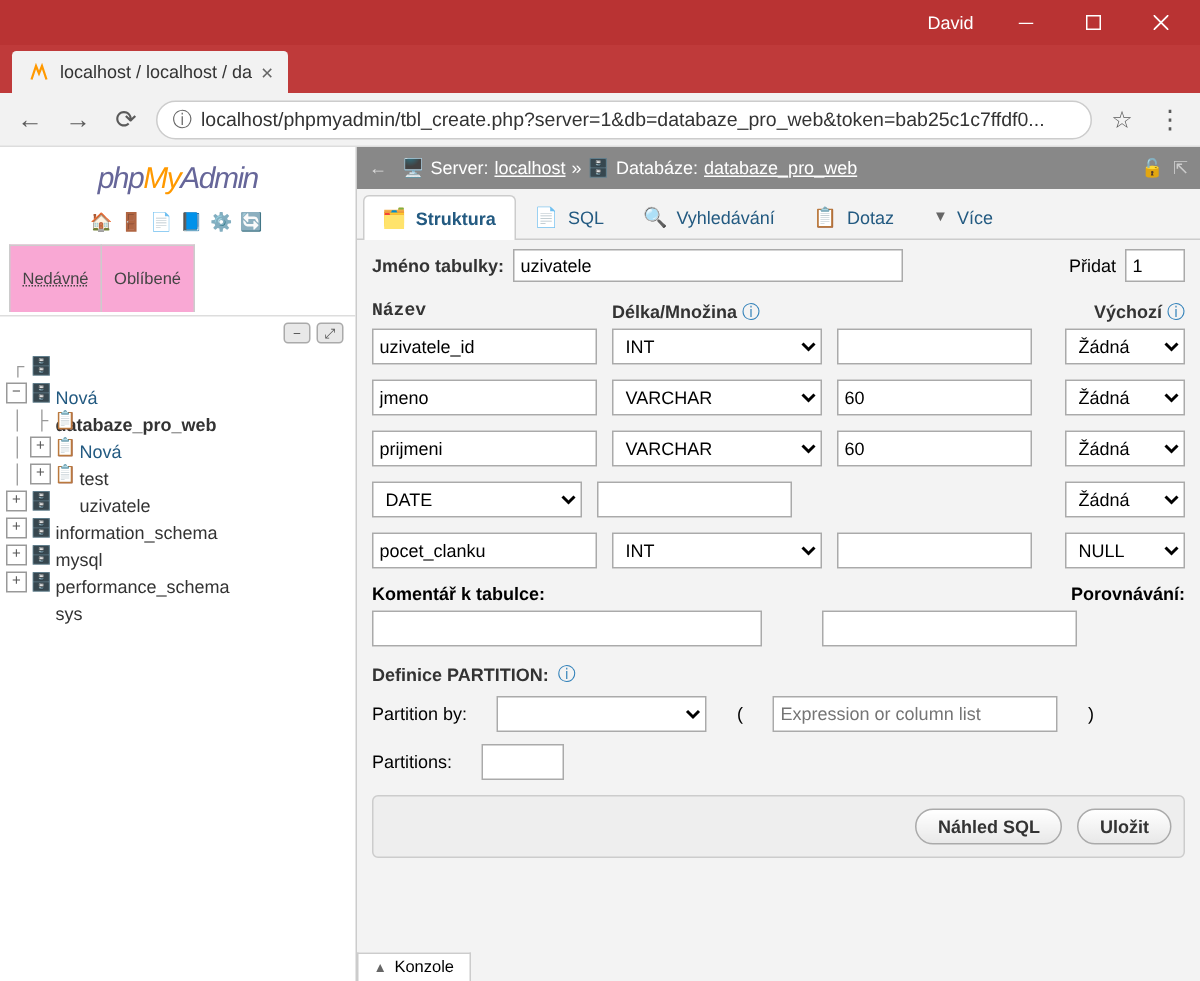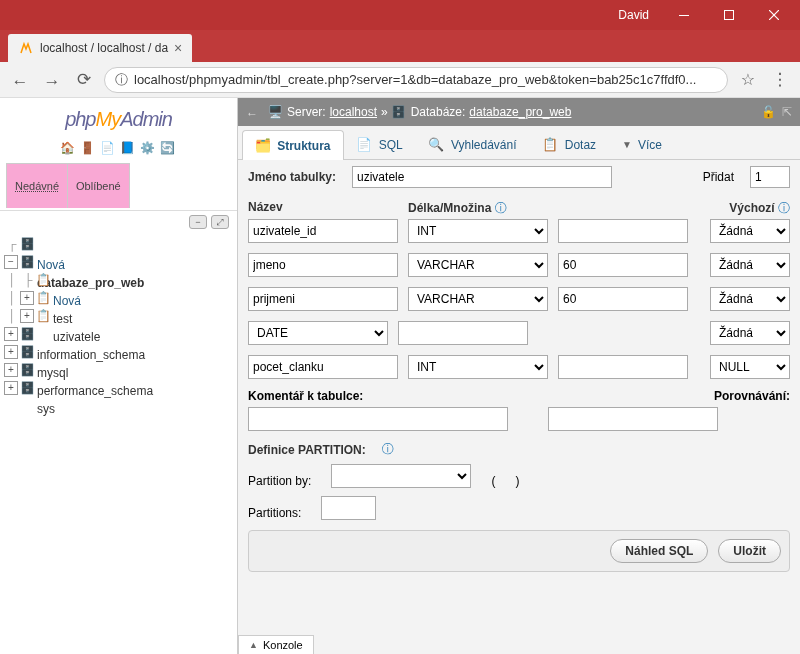--- a/index.html
+++ b/index.html
@@ -52,44 +52,44 @@
 .srv-bar .right { margin-left: auto; display: flex; gap: 6px; }
 .lock { color: #f0c674; }
 
 .top-tabs { background: #f3f3f3; display: flex; height: 34px; align-items: flex-end; border-bottom: 1px solid #ccc; padding-left: 4px; }
 .ttab { height: 30px; display: flex; align-items: center; padding: 0 12px; gap: 6px; color: #235a81; cursor: pointer; border: 1px solid transparent; border-bottom: none; font-size: 12px; }
 .ttab.active { background: #fff; border-color: #ccc; border-radius: 4px 4px 0 0; font-weight: bold; color: #235a81; margin-bottom: -1px; }
 .ttab .ti { font-size: 13px; }
 .ttab .chev { font-size: 10px; color: #666; }
 
 .form-area { padding: 6px 10px 10px 10px; background: #f3f3f3; overflow: auto; flex: 1; }
-.row { display: flex; align-items: center; gap: 16px; margin-bottom: 6px; }
+.row { display: flex; align-items: center; gap: 6px; margin-bottom: 6px; }
 .lbl { font-weight: bold; color: #333; }
 .txt { border: 1px solid #aaa; height: 22px; padding: 0 4px; font-size: 12px; background: #fff; }
 .txt.small { width: 40px; }
 
 .cols-head { display: flex; gap: 10px; padding: 6px 0 2px 0; font-weight: bold; color: #333; }
-.col-nazev { width: 150px; }
+.col-nazev { width: 150px; font-family: Liberation Mono, monospace; }
 .col-typ { width: 140px; }
 .col-delka { width: 130px; }
 .col-vychozi { flex: 1; }
 .help { color: #2e7fb8; font-weight: normal; cursor: pointer; }
 
 .field-row { display: flex; gap: 10px; margin-bottom: 10px; }
 .field-row input, .field-row select { border: 1px solid #aaa; height: 24px; padding: 0 4px; font-size: 12px; background: #fff; }
 .field-row .f-name { width: 150px; }
 .field-row .f-type { width: 140px; }
 .field-row .f-len { width: 130px; }
 .field-row .f-def { width: 80px; }
 
 .sec-labels { display: flex; justify-content: space-between; margin-top: 8px; font-weight: bold; }
 .sec-inputs { display: flex; gap: 40px; margin-top: 4px; margin-bottom: 10px; }
 .sec-inputs input { border: 1px solid #aaa; height: 24px; background: #fff; padding: 0 4px; }
 
-.partition-row { display: flex; align-items: flex-end; gap: 20px; margin-top: 6px; }
+.partition-row { display: flex; align-items: center; gap: 20px; margin-top: 6px; }
 .partition-row select, .partition-row input { border: 1px solid #aaa; height: 24px; background: #fff; font-size: 12px; padding: 0 4px; }
 
 .bottom-bar { background: #eee; border: 1px solid #ccc; margin-top: 10px; padding: 8px; display: flex; justify-content: flex-end; gap: 10px; border-radius: 4px; }
 .btn { border: 1px solid #aaa; background: linear-gradient(#fff,#e8e8e8); padding: 4px 14px; border-radius: 12px; font-weight: bold; cursor: pointer; font-size: 12px; color: #333; }
 
 .konzole { position: absolute; bottom: 0; left: 0; background: #fff; border: 1px solid #ccc; border-bottom: none; padding: 3px 10px; font-size: 11px; display: flex; align-items: center; gap: 5px; cursor: pointer; }
 .konzole .up { font-size: 9px; color: #666; }
 </style>
 </head>
 <body>
@@ -313,20 +313,21 @@
       </div>
 
       <div class="row" style="margin-top:4px">
         <span class="lbl">Definice PARTITION:</span>
         <span class="help">ⓘ</span>
       </div>
       <div class="partition-row">
         <span>Partition by:</span>
         <select style="width:140px"><option></option></select>
         <span>(</span>
+        <input style="width: 190px;" placeholder="Expression or column list">
         <span>)</span>
       </div>
       <div class="partition-row" style="margin-top:8px">
         <span>Partitions:</span>
         <input style="width: 55px;">
       </div>
 
       <div class="bottom-bar">
         <button class="btn">Náhled SQL</button>
         <button class="btn">Uložit</button>

